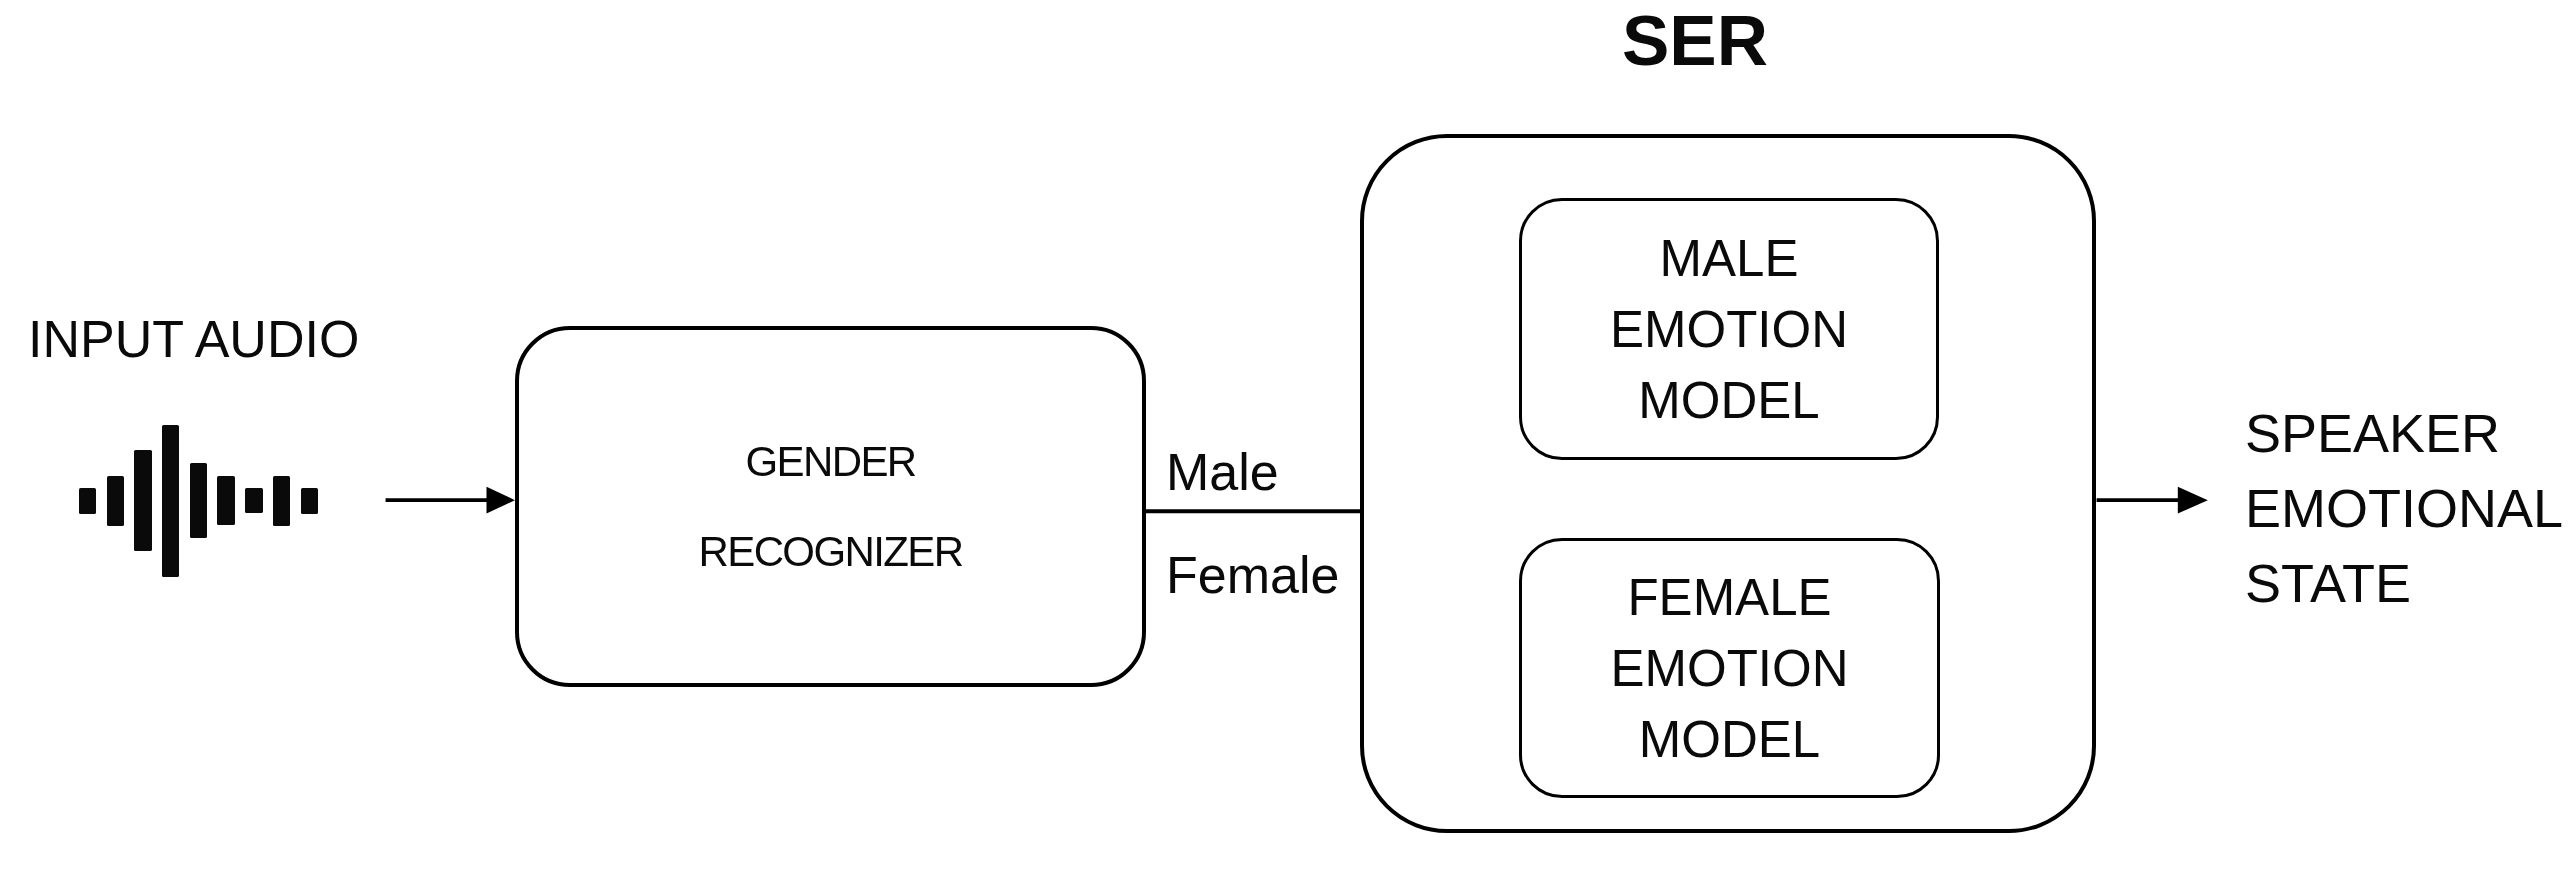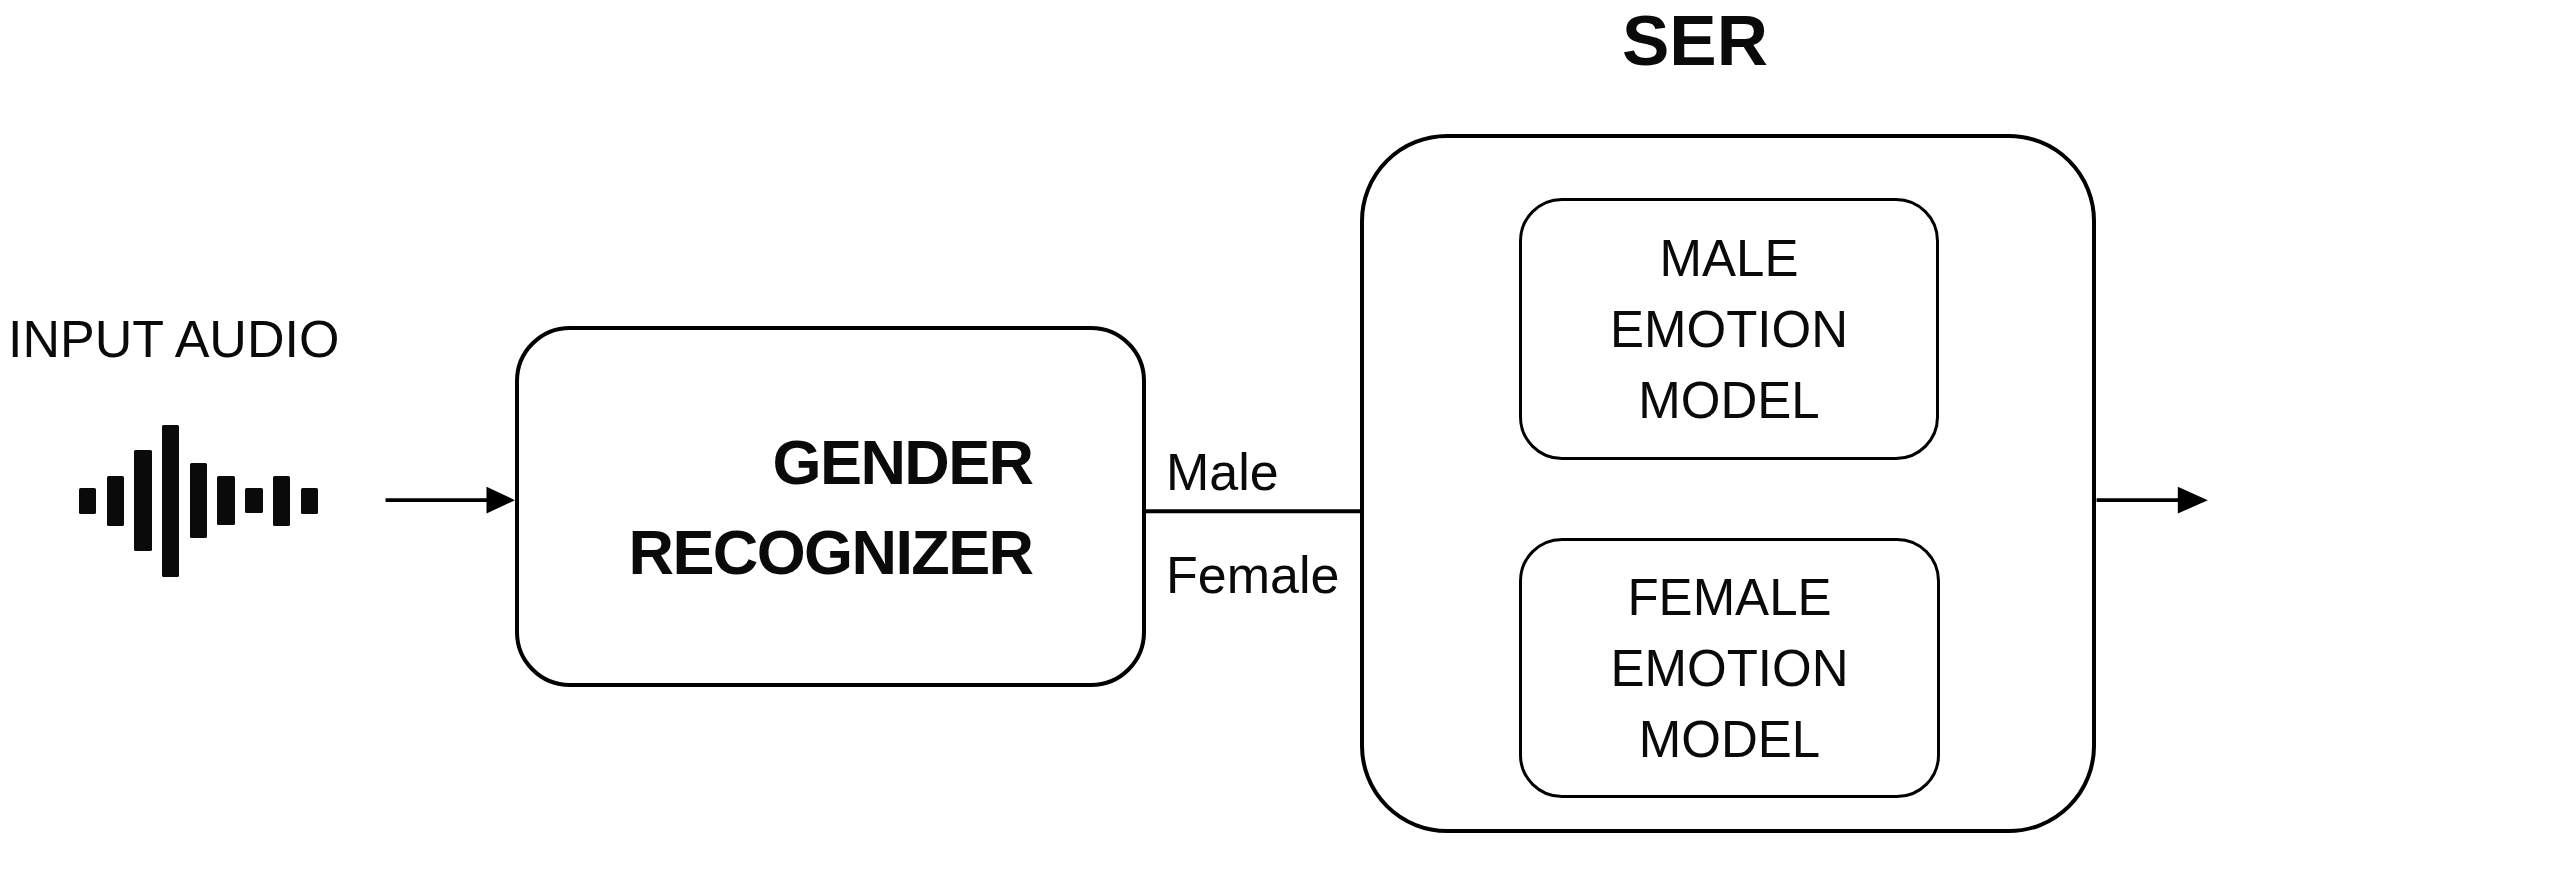--- a/index.html
+++ b/index.html
@@ -34,26 +34,25 @@
     box-sizing: border-box;
   }
   .gender-box {
     left: 515px;
     top: 326px;
     width: 631px;
     height: 361px;
     border-radius: 55px;
   }
   .gender-box .label {
-    font-weight: bold;
-    font-size: 63px;
+    font-weight: normal;
+    font-size: 42px;
     line-height: 90px;
     letter-spacing: -1.6px;
     white-space: pre-line;
-    text-align: right;
   }
   .ser-box {
     left: 1360px;
     top: 134px;
     width: 736px;
     height: 699px;
     border-radius: 87px;
   }
   .model-box {
     border-width: 3.2px;
@@ -74,21 +73,21 @@
   .model-box .label {
     font-size: 51px;
     line-height: 71px;
     white-space: pre-line;
   }
   .floating-label {
     position: absolute;
     white-space: pre-line;
   }
   .input-audio-label {
-    left: 8px;
+    left: 28px;
     top: 309px;
     font-size: 52px;
   }
   .ser-title {
     left: 1695px;
     top: 0;
     transform: translateX(-50%);
     font-size: 71px;
     font-weight: bold;
   }
@@ -194,15 +193,18 @@
 EMOTION
 MODEL</div>
   </div>
 
   <div class="box model-box female-box">
     <div class="label">FEMALE
 EMOTION
 MODEL</div>
   </div>
 
+  <div class="floating-label speaker-output-label">SPEAKER
+EMOTIONAL
+STATE</div>
 
 </div>
 
 
 </body></html>

